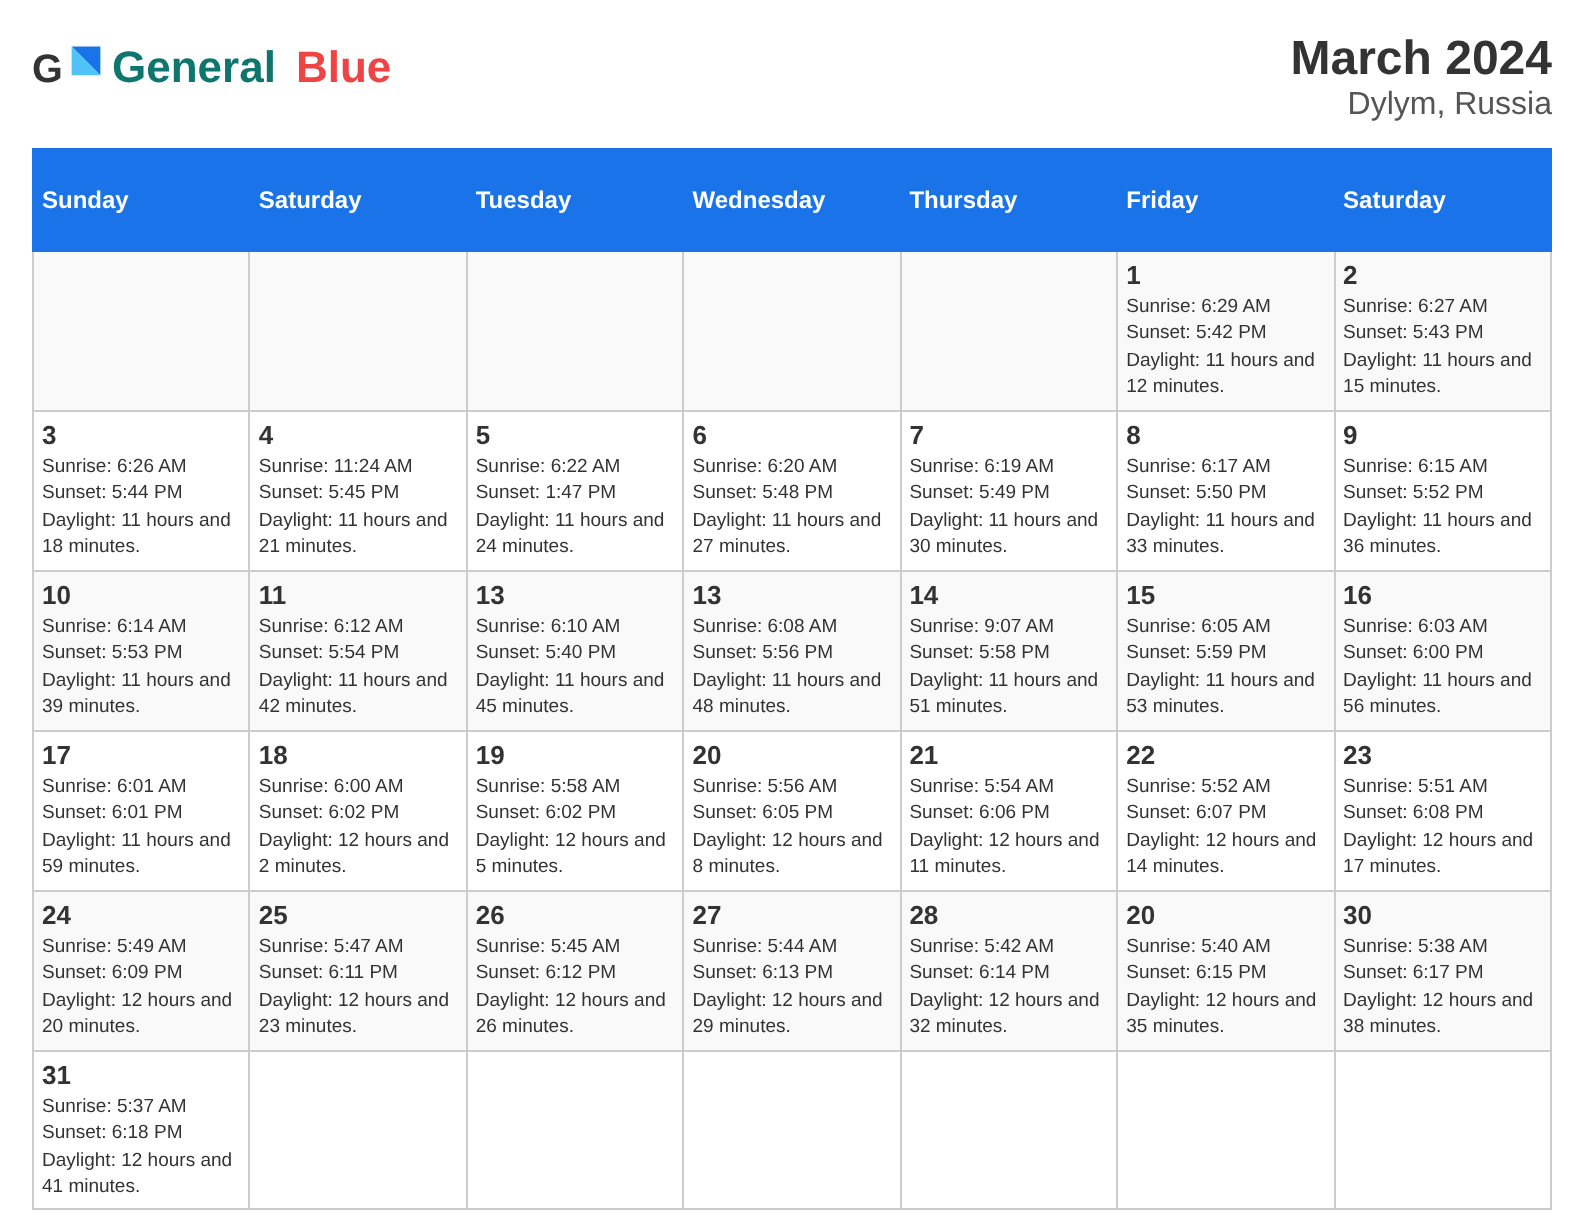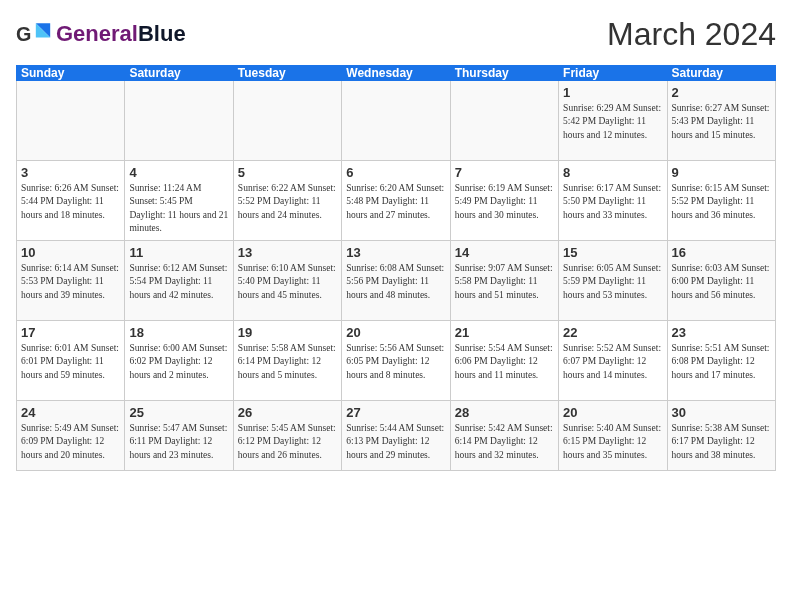--- a/index.html
+++ b/index.html
@@ -21,49 +21,49 @@
       align-items: center;
       gap: 4px;
     }
     .logo-text {
       font-size: 22px;
       font-weight: bold;
       color: #333;
       line-height: 1;
     }
     .logo-text span {
-      color: #701a75;
+      color: #0f766e;
     }
     .logo-icon {
       width: 36px;
       height: 36px;
     }
     .title-block {
       text-align: right;
     }
     .month-year {
-      font-size: 32px;
-      font-weight: normal;
+      font-size: 24px;
+      font-weight: bold;
       color: #333;
     }
     .location {
       font-size: 16px;
       color: #555;
     }
     table {
       width: 100%;
       border-collapse: collapse;
       table-layout: fixed;
     }
     thead th {
       background-color: #1a73e8;
       color: #fff;
       font-size: 12px;
       font-weight: bold;
-      padding: 0 4px;
+      padding: 18px 4px;
       text-align: left;
       border: 1px solid #1a73e8;
     }
     tbody td {
       border: 1px solid #ccc;
       vertical-align: top;
       padding: 4px 4px 4px 4px;
       font-size: 10px;
       color: #333;
       height: 80px;
@@ -76,21 +76,20 @@
       font-size: 13px;
       font-weight: bold;
       color: #333;
       display: block;
       margin-bottom: 2px;
     }
     .day-info {
       font-size: 9.5px;
       color: #333;
       line-height: 1.4;
-      font-family: Liberation Serif, serif;
     }
     .empty {
       background: #f9f9f9;
     }
     tbody tr:nth-child(odd) td {
       background: #f9f9f9;
     }
     tbody tr:nth-child(even) td {
       background: #fff;
     }
@@ -100,25 +99,26 @@
 <body>
 
 <div class="header">
   <div class="logo">
     <svg class="logo-icon" viewBox="0 0 40 40">
       <text x="0" y="28" font-size="22" font-weight="bold" fill="#333">G</text>
       <polygon points="22,8 38,8 38,24" fill="#1a73e8"></polygon>
       <polygon points="22,8 38,24 22,24" fill="#4fc3f7"></polygon>
     </svg>
     <div>
-      <span class="logo-text"><span>General</span><span style="color:#0f172a;">Blue</span></span>
+      <span class="logo-text"><span>General</span><span style="color:#ef4444;margin-left:10px;">Blue</span></span>
     </div>
   </div>
   <div class="title-block">
     <div class="month-year">March 2024</div>
+    <div class="location">Dylym, Russia</div>
   </div>
 </div>
 
 <table>
   <thead>
     <tr>
     <th>Sunday</th>
         <th>Saturday</th>
         <th>Tuesday</th>
         <th>Wednesday</th>
@@ -156,21 +156,21 @@
         </td>
         <td>
           <span class="day-num">4</span>
           <div class="day-info">Sunrise: 11:24 AM
 Sunset: 5:45 PM
 Daylight: 11 hours and 21 minutes.</div>
         </td>
         <td>
           <span class="day-num">5</span>
           <div class="day-info">Sunrise: 6:22 AM
-Sunset: 5:52 PM
+Sunset: 1:47 PM
 Daylight: 11 hours and 24 minutes.</div>
         </td>
         <td>
           <span class="day-num">6</span>
           <div class="day-info">Sunrise: 6:20 AM
 Sunset: 5:48 PM
 Daylight: 11 hours and 27 minutes.</div>
         </td>
         <td>
           <span class="day-num">7</span>
@@ -244,21 +244,21 @@
         </td>
         <td>
           <span class="day-num">18</span>
           <div class="day-info">Sunrise: 6:00 AM
 Sunset: 6:02 PM
 Daylight: 12 hours and 2 minutes.</div>
         </td>
         <td>
           <span class="day-num">19</span>
           <div class="day-info">Sunrise: 5:58 AM
-Sunset: 6:14 PM
+Sunset: 6:02 PM
 Daylight: 12 hours and 5 minutes.</div>
         </td>
         <td>
           <span class="day-num">20</span>
           <div class="day-info">Sunrise: 5:56 AM
 Sunset: 6:05 PM
 Daylight: 12 hours and 8 minutes.</div>
         </td>
         <td>
           <span class="day-num">21</span>
@@ -316,14 +316,28 @@
 Sunset: 6:15 PM
 Daylight: 12 hours and 35 minutes.</div>
         </td>
         <td>
           <span class="day-num">30</span>
           <div class="day-info">Sunrise: 5:38 AM
 Sunset: 6:17 PM
 Daylight: 12 hours and 38 minutes.</div>
         </td>
       </tr>
+      <tr>
+        <td>
+          <span class="day-num">31</span>
+          <div class="day-info">Sunrise: 5:37 AM
+Sunset: 6:18 PM
+Daylight: 12 hours and 41 minutes.</div>
+        </td>
+        <td class="empty"></td>
+        <td class="empty"></td>
+        <td class="empty"></td>
+        <td class="empty"></td>
+        <td class="empty"></td>
+        <td class="empty"></td>
+      </tr>
     </tbody>
 </table>
 
 </body></html>

